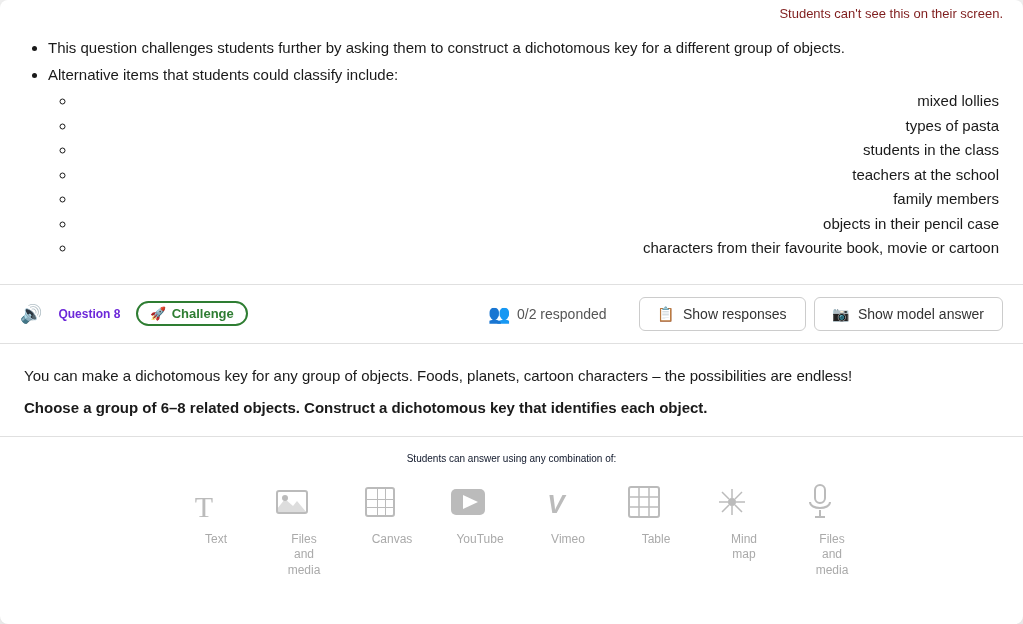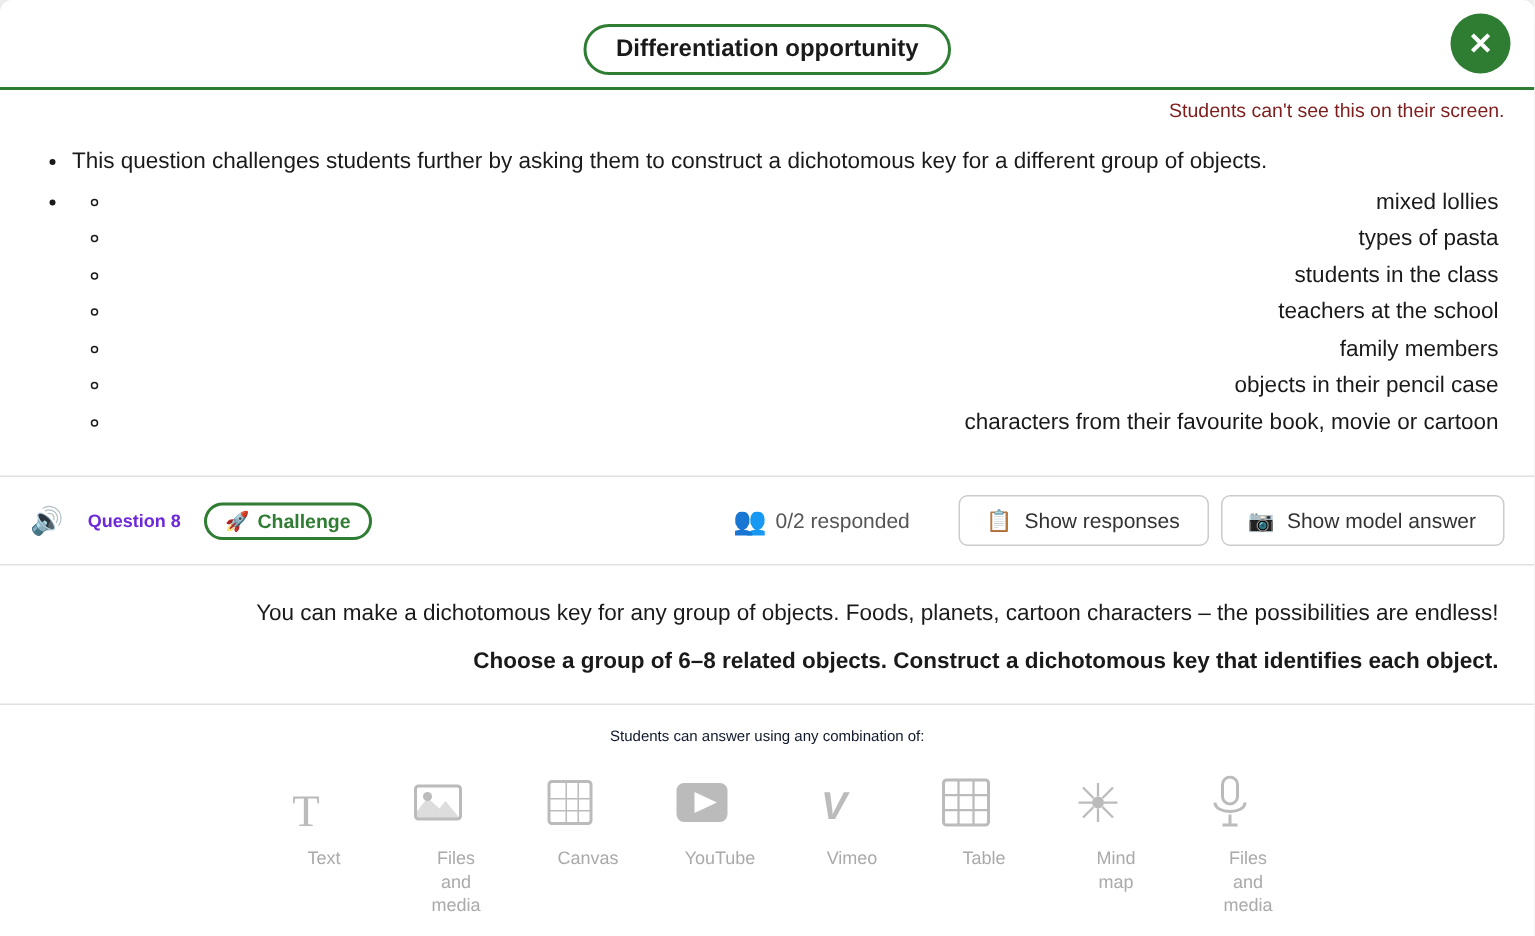--- a/index.html
+++ b/index.html
@@ -140,21 +140,20 @@
       background: #fff;
       cursor: pointer;
       display: flex;
       align-items: center;
       gap: 8px;
       white-space: nowrap;
     }
     .question-body {
       padding: 20px 24px 16px;
       border-bottom: 1px solid #e0e0e0;
-      text-align: right;
     }
     .question-body p {
       font-size: 15px;
       color: #1a1a1a;
       line-height: 1.6;
       margin-bottom: 8px;
     }
     .question-body p:last-child {
       margin-bottom: 0;
       font-weight: bold;
@@ -198,33 +197,28 @@
       text-align: center;
       line-height: 1.3;
       margin-left: 25px;
     }
   </style>
 </head>
 <body>
 
 <div class="modal">
 
-  <div class="top-bar">
-    <div class="differentiation-badge">Differentiation opportunity</div>
-    <button class="close-btn">
-      <span>✕</span>
-    </button>
-  </div>
 
   <div class="students-note">Students can't see this on their screen.</div>
 
   <div class="content-area">
     <ul>
       <li>This question challenges students further by asking them to construct a dichotomous key for a different group of objects.</li>
       <li>
+        <span>Alternative items that students could classify include:</span>
         <ul>
           <li>mixed lollies</li>
           <li>types of pasta</li>
           <li>students in the class</li>
           <li>teachers at the school</li>
           <li>family members</li>
           <li>objects in their pencil case</li>
           <li>characters from their favourite book, movie or cartoon</li>
         </ul>
       </li>

